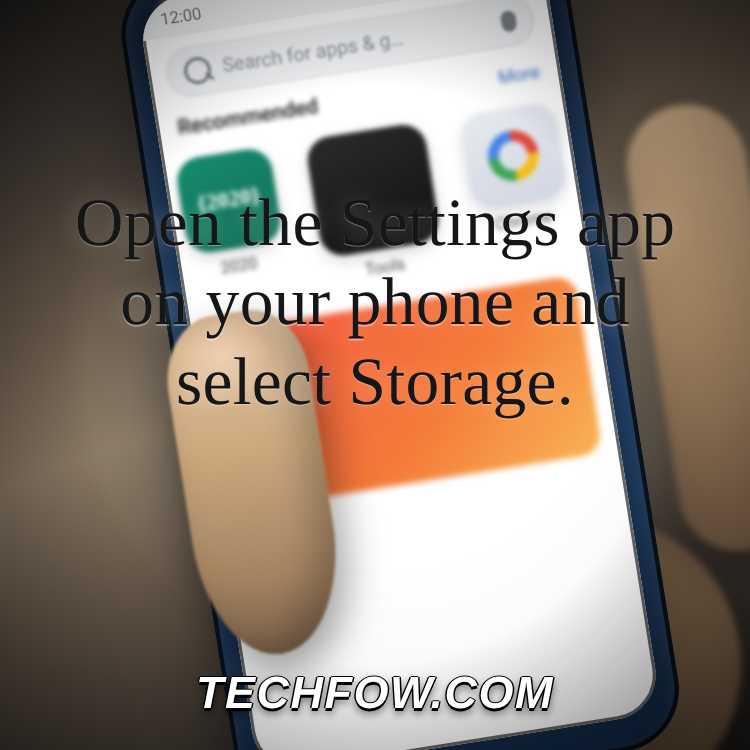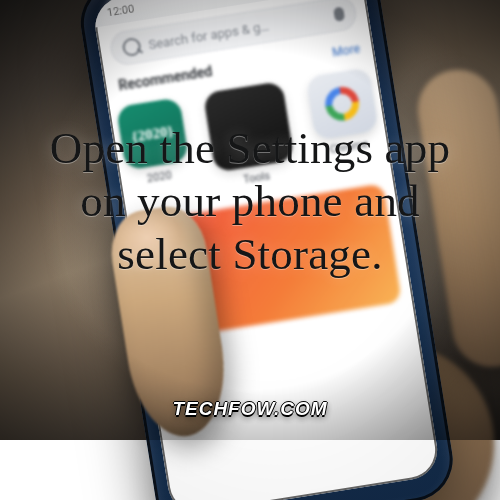--- a/index.html
+++ b/index.html
@@ -6,21 +6,21 @@
     margin: 0;
     padding: 0;
     width: 500px;
     height: 500px;
     overflow: hidden;
     font-family: Georgia, 'Times New Roman', serif;
   }
   .stage {
     position: relative;
     width: 500px;
-    height: 440px;
+    height: 500px;
     background:
       radial-gradient(ellipse 420px 360px at 58% 48%,
         rgba(255,255,255,0.40) 0%,
         rgba(240,230,210,0.25) 28%,
         rgba(0,0,0,0) 60%),
       linear-gradient(160deg,
         #2d2a27 0%,
         #4a4138 18%,
         #6a5a48 34%,
         #8c7a63 48%,
@@ -223,21 +223,21 @@
       0 1px 0 rgba(255,255,255,0.35),
       0 0 14px rgba(255,255,255,0.25);
   }
 
   .watermark {
     position: absolute;
     left: 0; right: 0;
     bottom: 20px;
     text-align: center;
     font-family: Impact, 'Arial Black', sans-serif;
-    font-size: 19px;
+    font-size: 30px;
     letter-spacing: 1px;
     color: #ffffff;
     font-style: italic;
     font-weight: 900;
     text-shadow:
       0 2px 0 #000,
       0 -1px 0 #000,
       1px 0 0 #000,
       -1px 0 0 #000,
       0 3px 6px rgba(0,0,0,0.6);

